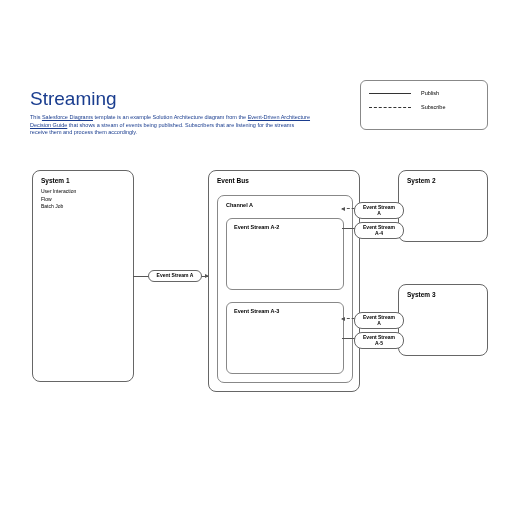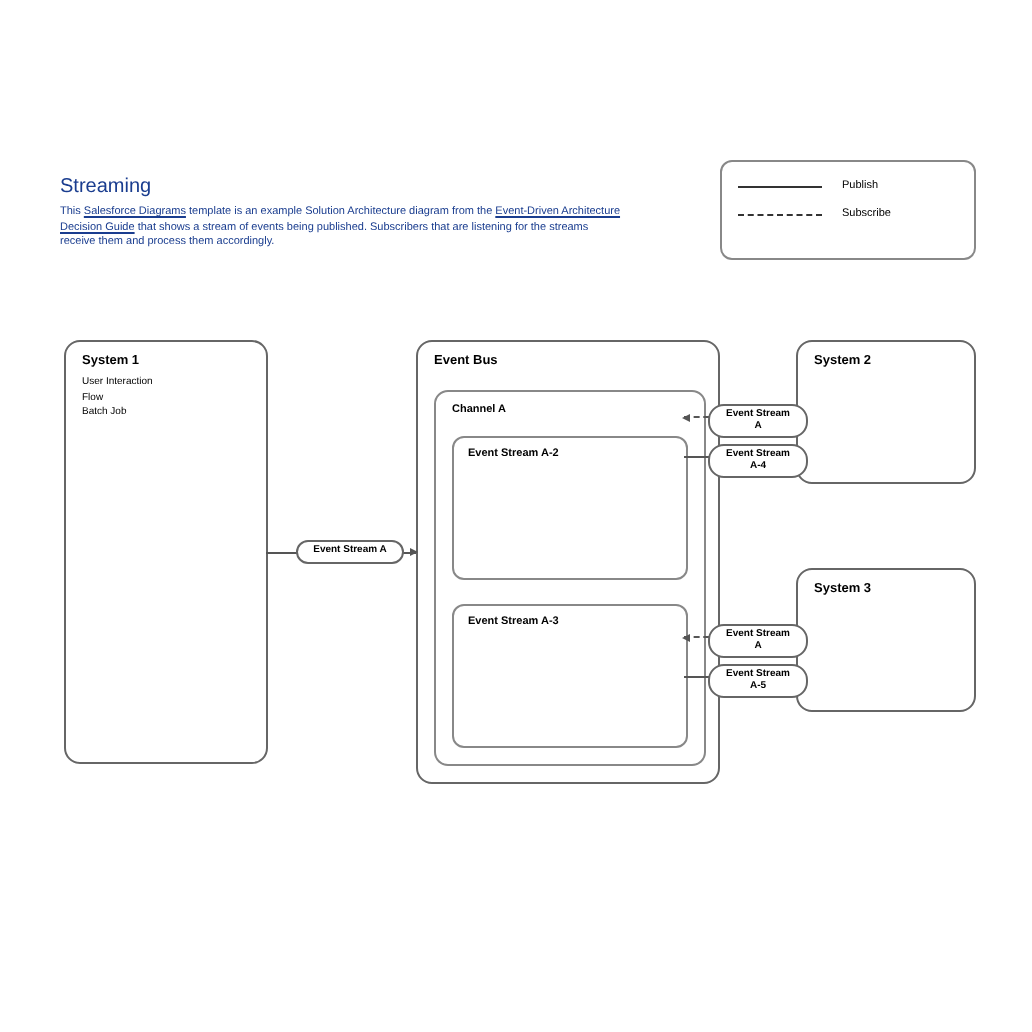--- a/index.html
+++ b/index.html
@@ -1,18 +1,18 @@
 <!DOCTYPE html>
 <html><head>
 <meta charset="utf-8">
 <style>
 body{margin:0;padding:0;font-family:Arial,sans-serif;background:#fff;width:516px;height:516px;overflow:hidden}
 .canvas{position:relative;width:516px;height:516px;background:#fff}
 .header-area{position:absolute;top:88px;left:30px;width:460px}
-.title{color:#1a3d8f;font-size:10px;font-weight:500;margin-bottom:4px}
+.title{color:#1a3d8f;font-size:19px;font-weight:500;margin-bottom:4px}
 .description{color:#1a3d8f;font-size:5.5px;line-height:1.4;width:280px}
 .description a{color:#1a3d8f;text-decoration:underline}
 .legend{position:absolute;top:80px;right:28px;width:110px;height:38px;border:1px solid #888;border-radius:6px;background:#fff;padding:5px 8px;font-size:5.5px}
 .legend-row{display:flex;align-items:center;height:14px}
 .legend-line{width:42px;margin-right:10px}
 .legend-solid{border-top:1px solid #333}
 .legend-dashed{border-top:1px dashed #333}
 .watermark{position:absolute;top:88px;right:0;width:108px;height:42px;background:#e8e8e8;border-radius:22px 0 0 22px;z-index:-1}
 .box{position:absolute;border:1px solid #666;border-radius:8px;background:#fff}
 .box-title{font-size:6.5px;font-weight:bold;padding:6px 8px 2px}

